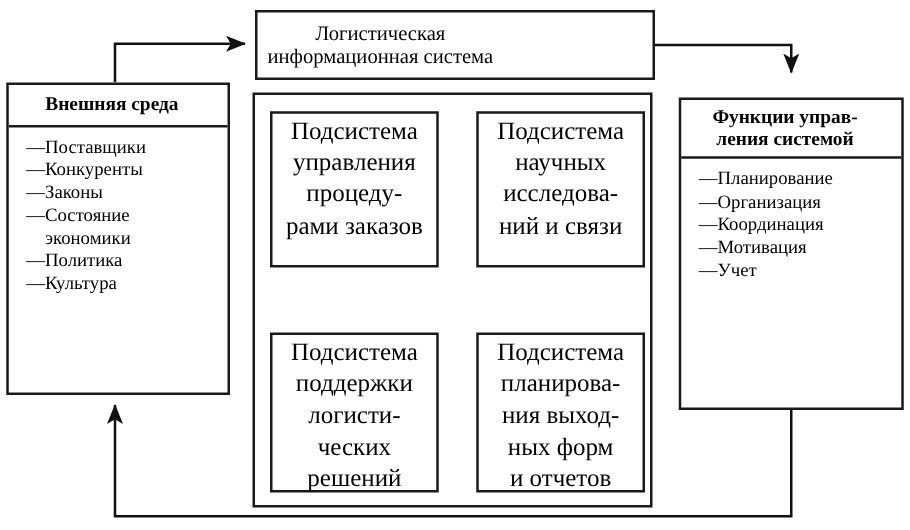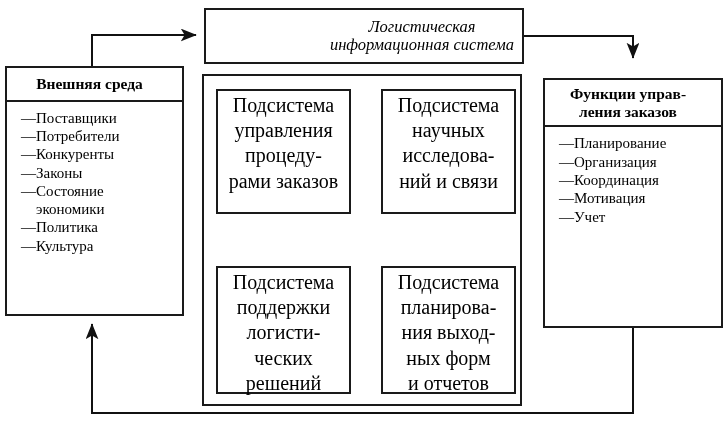--- a/index.html
+++ b/index.html
@@ -24,26 +24,25 @@
     border: 2px solid #1a1a1a;
     background: #ffffff;
   }
   .title-box {
     left: 204px;
     top: 8px;
     width: 320px;
     height: 56px;
     display: flex;
     align-items: center;
-    justify-content: flex-end;
+    justify-content: flex-start;
     text-align: center;
     line-height: 1.12;
     font-size: 16.5px;
     padding: 0 8px;
-    font-style: italic;
   }
   .title-box .l1 { display:block; }
   .title-box .l2 { display:block; }
 
   .side-box {
     padding: 0;
   }
   .left-box {
     left: 5px;
     top: 66px;
@@ -168,36 +167,35 @@
     <div>
       <span class="l1">Логистическая</span>
       <span class="l2">информационная система</span>
     </div>
   </div>
 
   <div class="box side-box left-box">
     <div class="side-head">Внешняя среда</div>
     <ul class="side-list">
       <li><span class="dash">—</span><span>Поставщики</span></li>
-      <li><span class="dash">—</span><span>Потребители</span></li>
       <li><span class="dash">—</span><span>Конкуренты</span></li>
       <li><span class="dash">—</span><span>Законы</span></li>
       <li><span class="dash">—</span><span>Состояние</span></li>
       <li>
           <span class="cont">экономики</span>
         </li>
       <li><span class="dash">—</span><span>Политика</span></li>
       <li><span class="dash">—</span><span>Культура</span></li>
     </ul>
   </div>
 
   <div class="box side-box right-box">
     <div class="side-head">
       <span>Функции управ-</span><br>
-      <span>ления заказов</span>
+      <span>ления системой</span>
     </div>
     <ul class="side-list">
       <li><span class="dash">—</span><span>Планирование</span></li>
       <li><span class="dash">—</span><span>Организация</span></li>
       <li><span class="dash">—</span><span>Координация</span></li>
       <li><span class="dash">—</span><span>Мотивация</span></li>
       <li><span class="dash">—</span><span>Учет</span></li>
     </ul>
   </div>
 

